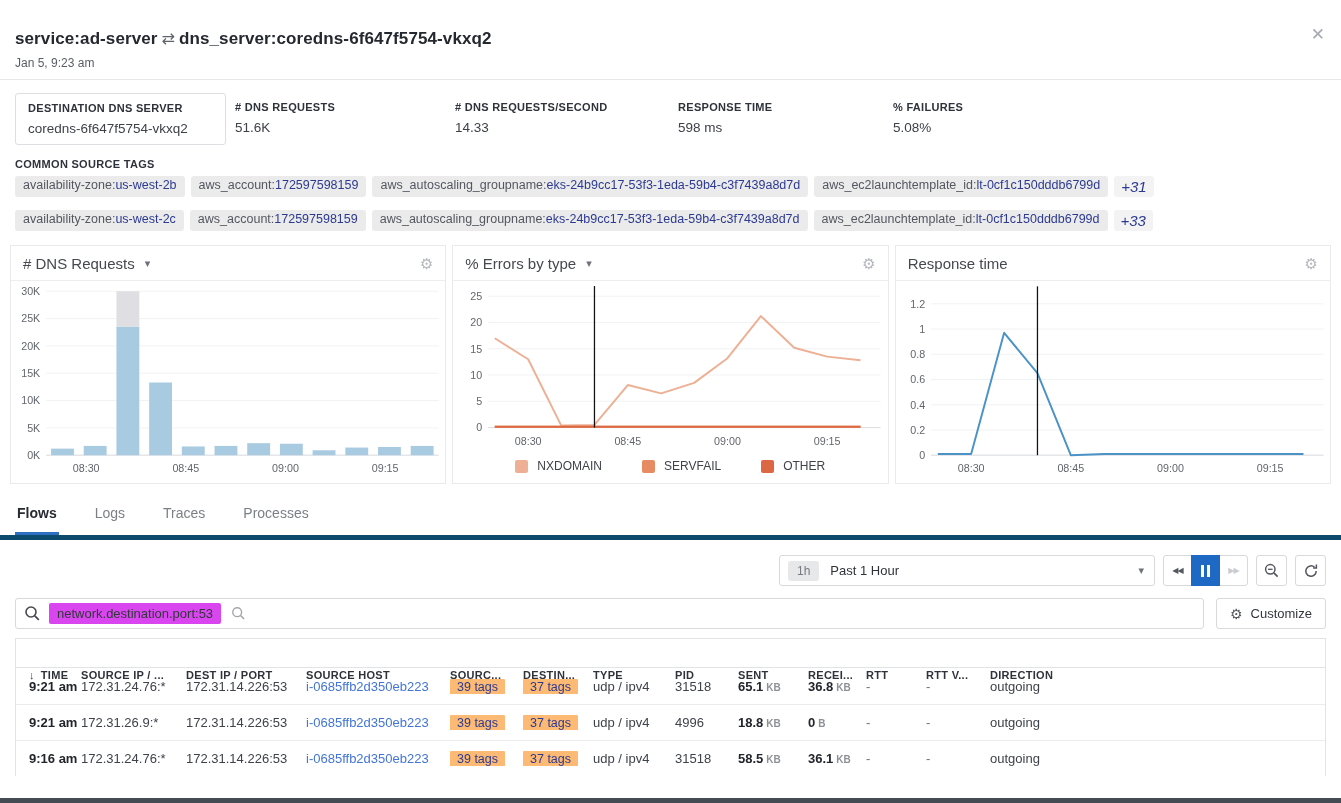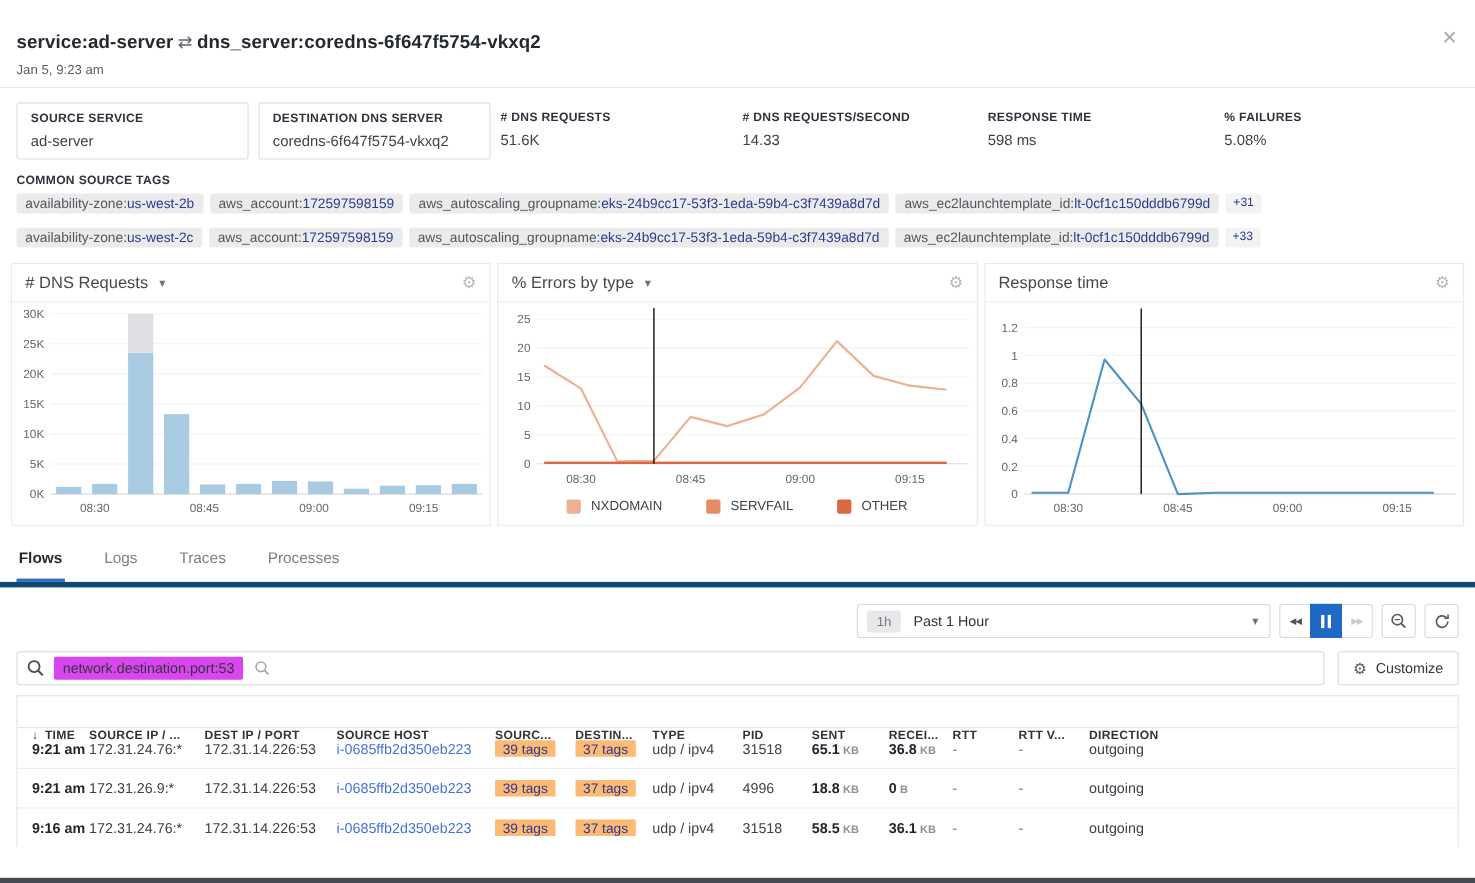--- a/index.html
+++ b/index.html
@@ -21,21 +21,21 @@
   .sum-value { font-size:13.5px; color:#3d4148; margin-top:7px; white-space:nowrap; }
   .w1{width:220px}.w2{width:223px}.w3{width:215px}.w4{width:213px}
 
   
   .tag-section { margin:13px 15px 0; }
   .tag-section-label { font-size:11px; font-weight:bold; color:#2e323a; letter-spacing:.3px; }
   .tag-row { display:flex; flex-wrap:nowrap; margin-top:6px; gap:6px; }
   .tag-chip { background:#ebebec; border-radius:3px; padding:2px 8px; font-size:12.5px; white-space:nowrap; cursor:pointer; }
   .tag-chip .tkey { color:#53575f; }
   .tag-chip .tval { color:#2c3a90; }
-  .tag-more { background:#f3f3f4; border-radius:3px; padding:2px 7px; font-size:11px; color:#2c3a90; cursor:pointer; }
+  .tag-more { background:#f3f3f4; border-radius:3px; padding:2px 7px; font-size:15px; color:#2c3a90; cursor:pointer;font-style:italic; }
 
   
   .charts-row { display:flex; margin:14px 10px 0; gap:6px; }
   .chart-card { flex:1; border:1px solid #e9eaec; background:#fff; min-width:0; }
   .chart-header { display:flex; align-items:center; padding:9px 12px 8px; }
   .chart-title { font-size:15px; color:#45484e; cursor:pointer; }
   .chart-caret { font-size:11px; color:#6d7278; margin-left:10px; cursor:pointer; }
   .chart-gear { margin-left:auto; font-size:15px; color:#b4b7bc; cursor:pointer; line-height:1; }
   .chart-divider { border-top:1px solid #ededef; }
   .chart-card svg { display:block; }
@@ -100,24 +100,20 @@
 
 <div class="top-header">
   <div class="flow-title">
     <span>service:ad-server</span><span class="swap">⇄</span><span>dns_server:coredns-6f647f5754-vkxq2</span>
   </div>
   <div class="flow-ts">Jan 5, 9:23 am</div>
   <span class="close-x">✕</span>
 </div>
 
 <div class="summary-row">
-    <div class="sum-box">
-      <div class="sum-label">SOURCE SERVICE</div>
-      <div class="sum-value">ad-server</div>
-    </div>
     <div class="sum-box">
       <div class="sum-label">DESTINATION DNS SERVER</div>
       <div class="sum-value">coredns-6f647f5754-vkxq2</div>
     </div>
     <div class="sum-stat w1">
       <div class="sum-label"># DNS REQUESTS</div>
       <div class="sum-value">51.6K</div>
     </div>
     <div class="sum-stat w2">
       <div class="sum-label"># DNS REQUESTS/SECOND</div>

